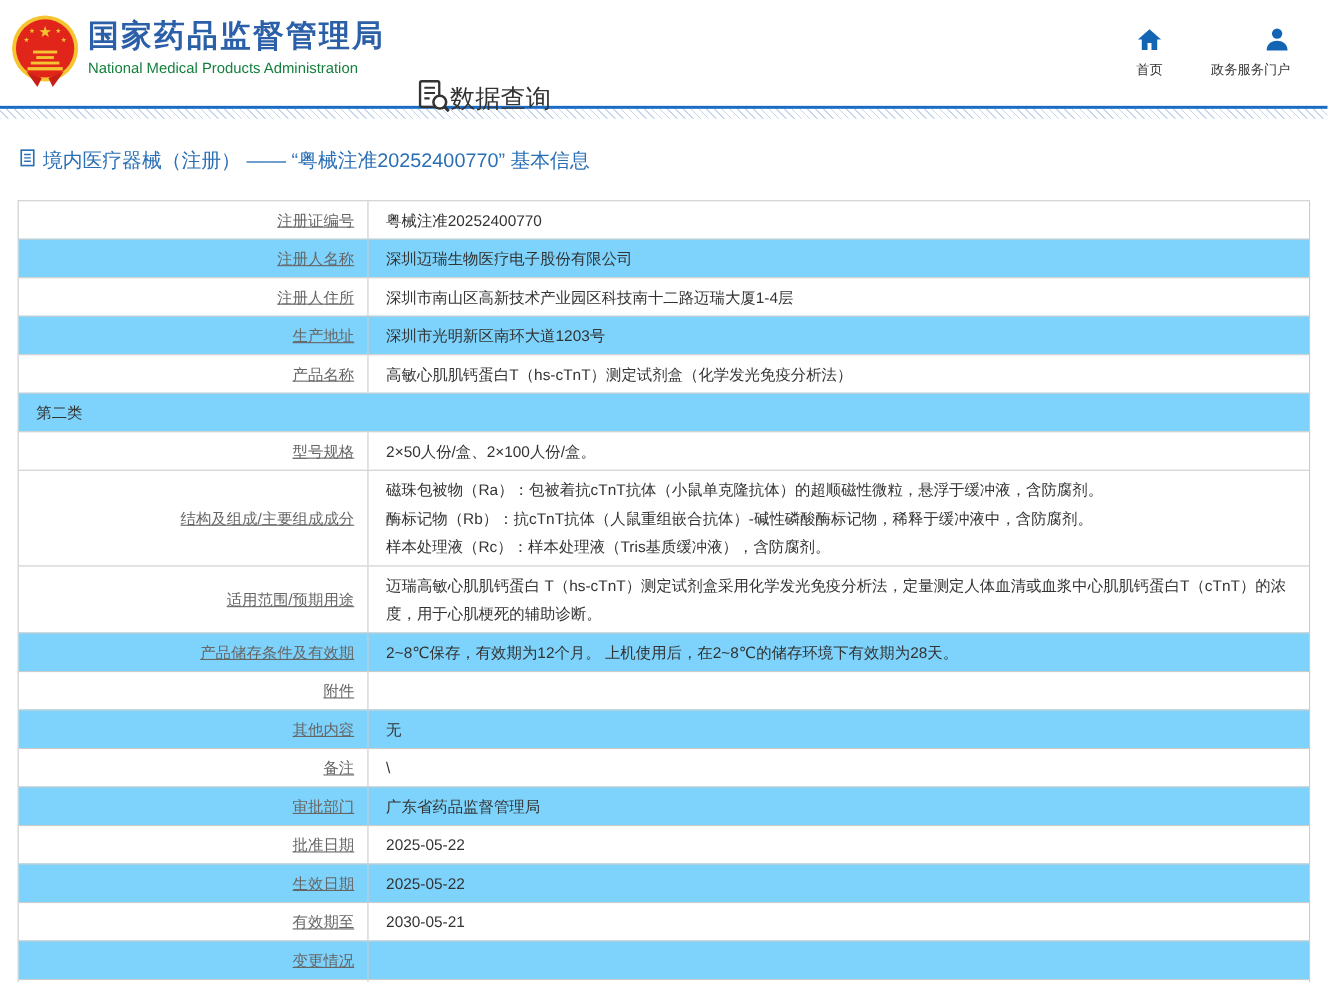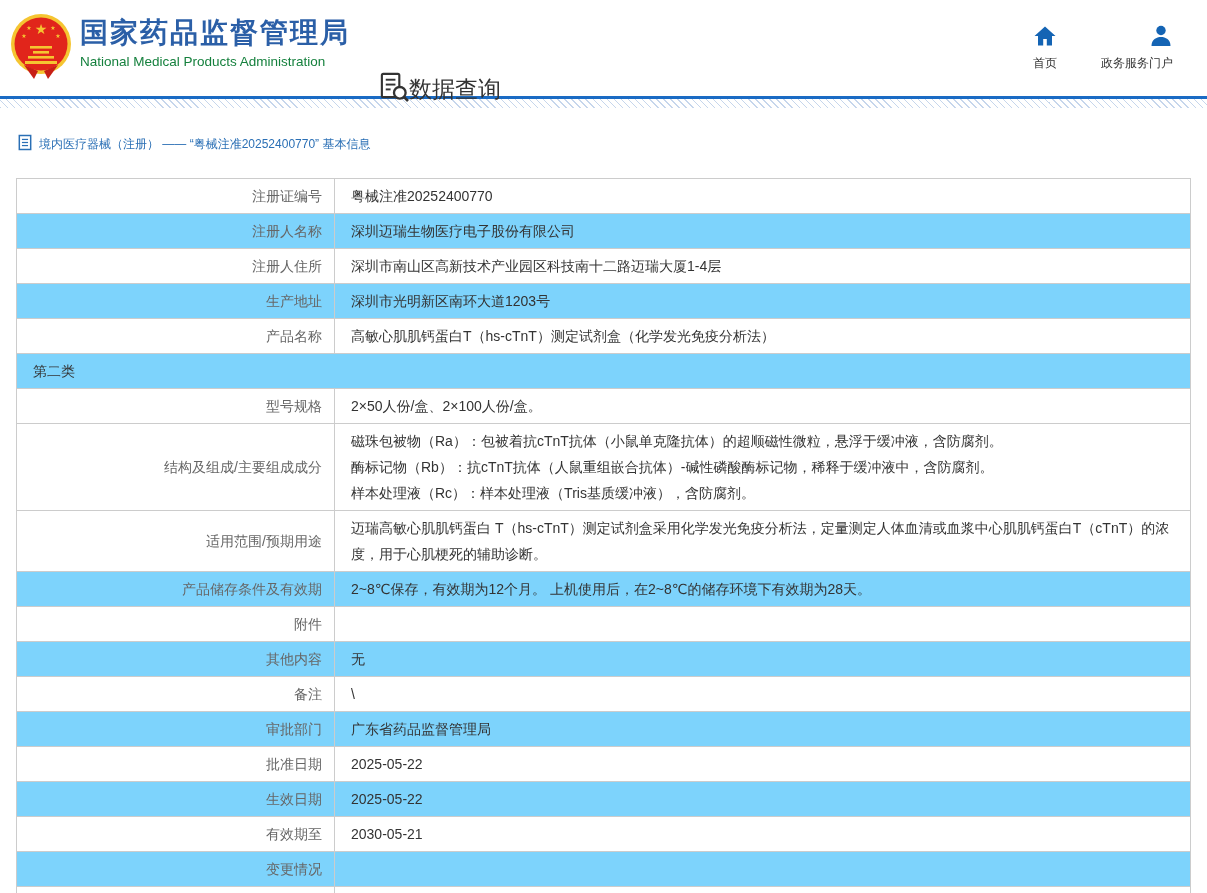--- a/index.html
+++ b/index.html
@@ -19,30 +19,30 @@
     font-size:12px; color:#333; text-decoration:none; cursor:pointer; }
   .nav-item .ico { width:24px; height:24px; display:block; }
 
   
   .blue-line { height:3px; background:#1a6bc4; }
   .hatch-band { height:9px;
     background:repeating-linear-gradient(45deg,#c6d6ec 0,#c6d6ec 1px,#ffffff 1px,#ffffff 5px); }
 
   
   .breadcrumb { margin:26px 0 0 18px; display:flex; align-items:center; gap:7px;
-    color:#2a6fb5; font-size:12px; }
+    color:#2a6fb5; font-size:18px; }
 
   
   .info-table { margin:24px 16px 0 16px; border:1px solid #ccc; }
   .row { display:flex; }
   .row + .row { border-top:1px solid #ccc; }
   .row.alt { background:#7dd3fc; }
   .cell { font-size:14px; line-height:26px; padding:4px 12px; }
   .cell.label { flex:0 0 318px; width:318px; border-right:1px solid #ccc; color:#666;
-    display:flex; align-items:center; justify-content:flex-end; gap:4px; text-align:right; }
+    display:flex; align-items:center; justify-content:flex-end; gap:4px; text-align:right;text-decoration:underline; }
   .cell.value { flex:1 1 auto; color:#333; display:flex; align-items:center; padding-left:16px; }
   .cell.value .txt { white-space:pre-line; }
   a.details { color:#4f9bdc; text-decoration:none; cursor:pointer; }
 </style>
 </head>
 <body>
 
 <div class="page">
 
   <header class="site-header">

